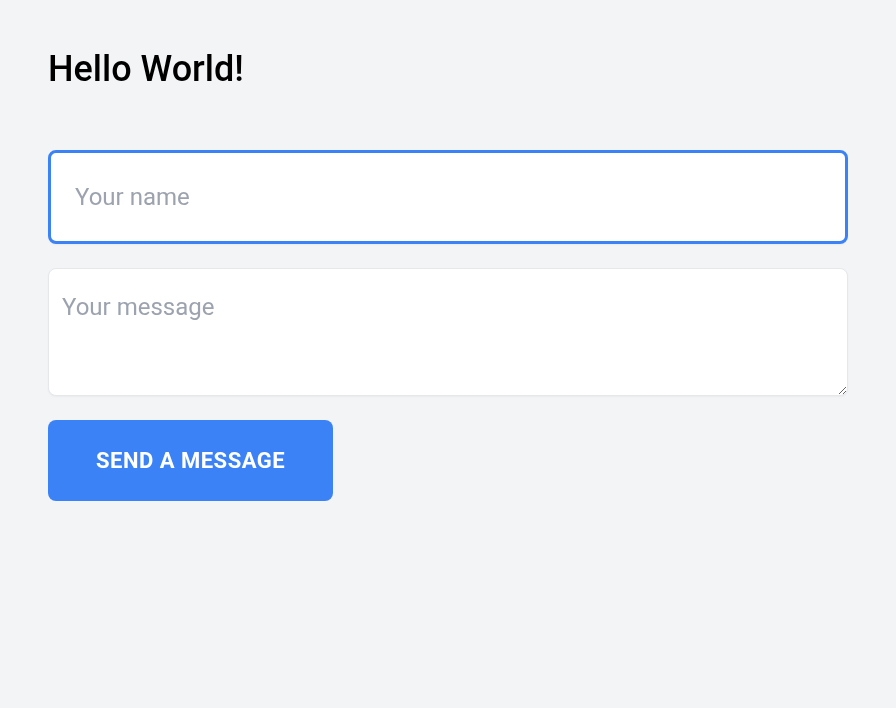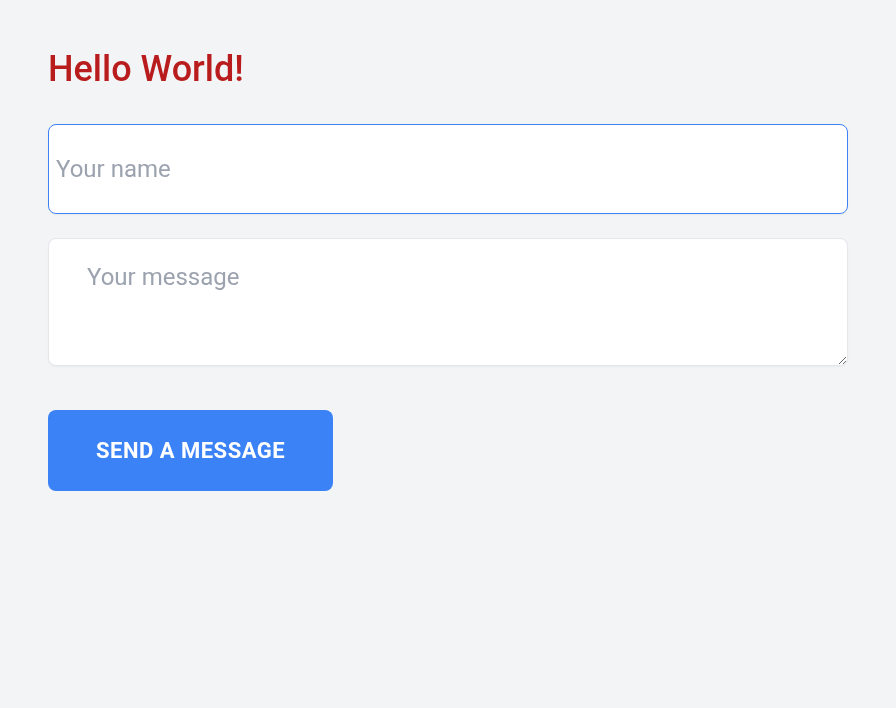--- a/index.html
+++ b/index.html
@@ -10,50 +10,50 @@
     body {
       font-family: -apple-system, BlinkMacSystemFont, "Segoe UI", Roboto, Helvetica, Arial, sans-serif;
       background-color: #f3f4f6;
       width: 896px;
       height: 708px;
       padding: 48px;
     }
     .page-title {
       font-size: 36px;
       font-weight: 500;
-      color: #b91c1c;
-      margin-bottom: 34px;
+      color: #000000;
+      margin-bottom: 60px;
     }
     .form {
       display: flex;
       flex-direction: column;
       gap: 24px;
       align-items: flex-start;
     }
     .input {
       width: 100%;
       background: #fff;
-      border: 1px solid #3b82f6;
+      border: 3px solid #3b82f6;
       border-radius: 8px;
-      padding: 30px 7px;
+      padding: 30px 24px;
       font-size: 24px;
       font-family: inherit;
       color: #7f1d1d;
       box-shadow: 0 1px 2px rgba(0,0,0,0.04);
       outline: none;
     }
     .input::placeholder {
       color: #9ca3af;
     }
     .textarea {
       width: 100%;
       background: #fff;
       border: 1px solid #e5e7eb;
       border-radius: 8px;
-      padding: 24px 38px;
+      padding: 24px 13px;
       font-size: 24px;
       font-family: inherit;
       color: #111827;
       box-shadow: 0 1px 2px rgba(0,0,0,0.04);
       outline: none;
       resize: both;
       height: 128px;
     }
     .textarea::placeholder {
       color: #9ca3af;
@@ -63,21 +63,21 @@
       color: #fff;
       border: none;
       border-radius: 8px;
       padding: 28px 48px;
       font-size: 22px;
       font-weight: 700;
       letter-spacing: 0.5px;
       text-transform: uppercase;
       cursor: pointer;
       font-family: inherit;
-      margin-top: 20px;
+      margin-top: 0;
     }
   </style>
 </head>
 <body>
 
 <h1 class="page-title">Hello World!</h1>
 
 <form class="form">
   <input type="text" class="input" placeholder="Your name" style="">
   <textarea class="textarea" placeholder="Your message" style=""></textarea>

